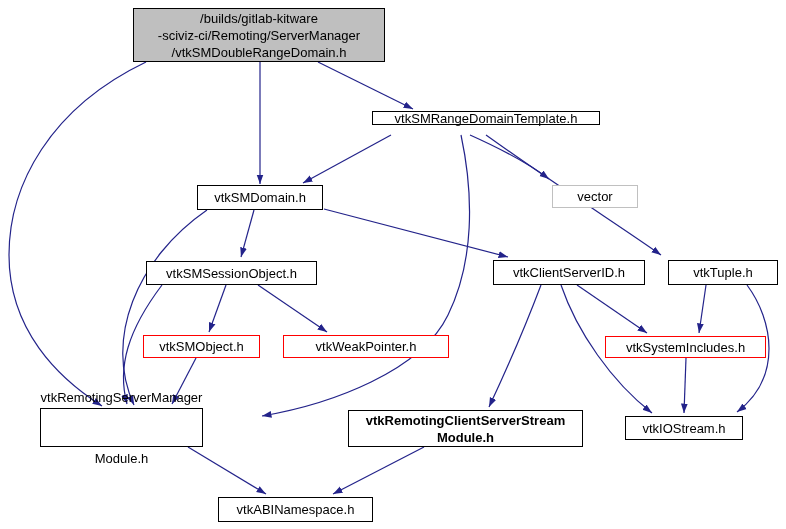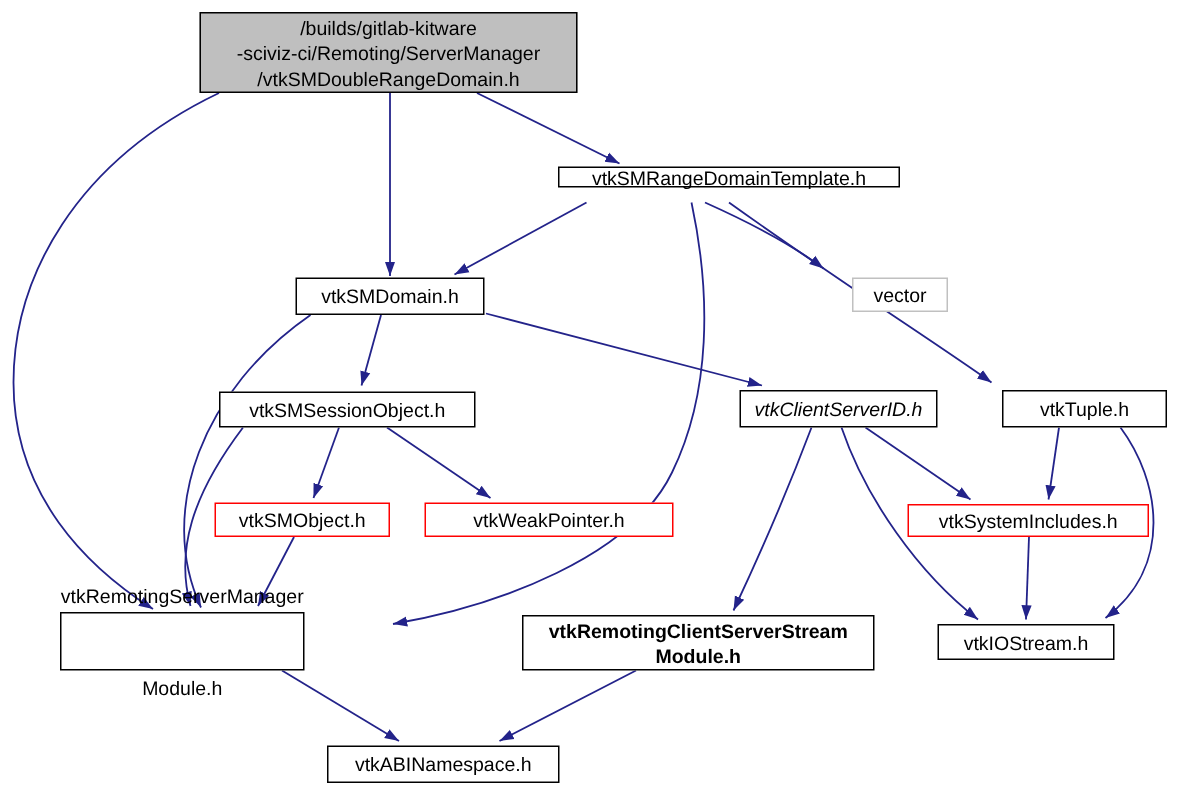--- a/index.html
+++ b/index.html
@@ -67,27 +67,27 @@
         <span class="line">/builds/gitlab-kitware</span>
         <span class="line">-sciviz-ci/Remoting/ServerManager</span>
         <span class="line">/vtkSMDoubleRangeDomain.h</span>
       </div>
       <div class="node normal" style="left: 344px; top: 111px; width: 228px; height: 14px; margin-left: 28px;">
         <span class="line">vtkSMRangeDomainTemplate.h</span>
       </div>
       <div class="node normal" style="left: 197px; top: 185px; width: 126px; height: 25px;">
         <span class="line">vtkSMDomain.h</span>
       </div>
-      <div class="node external" style="left: 568px; top: 185px; width: 64px; height: 23px; border-color: rgb(192, 192, 192);">
+      <div class="node external" style="left: 552px; top: 185px; width: 86px; height: 23px; border-color: rgb(192, 192, 192);">
         <span class="line">vector</span>
       </div>
       <div class="node normal" style="left: 146px; top: 261px; width: 171px; height: 24px;">
         <span class="line">vtkSMSessionObject.h</span>
       </div>
-      <div class="node normal" style="left: 493px; top: 260px; width: 132px; height: 25px; font-style: italic;">
+      <div class="node normal" style="left: 493px; top: 260px; width: 152px; height: 25px;">
         <span class="line">vtkClientServerID.h</span>
       </div>
       <div class="node normal" style="left: 668px; top: 260px; width: 110px; height: 25px;">
         <span class="line">vtkTuple.h</span>
       </div>
       <div class="node truncated" style="left: 143px; top: 335px; width: 117px; height: 23px; border-color: rgb(255, 0, 0);">
         <span class="line">vtkSMObject.h</span>
       </div>
       <div class="node truncated" style="left: 283px; top: 335px; width: 166px; height: 23px; border-color: rgb(255, 0, 0);">
         <span class="line">vtkWeakPointer.h</span>

